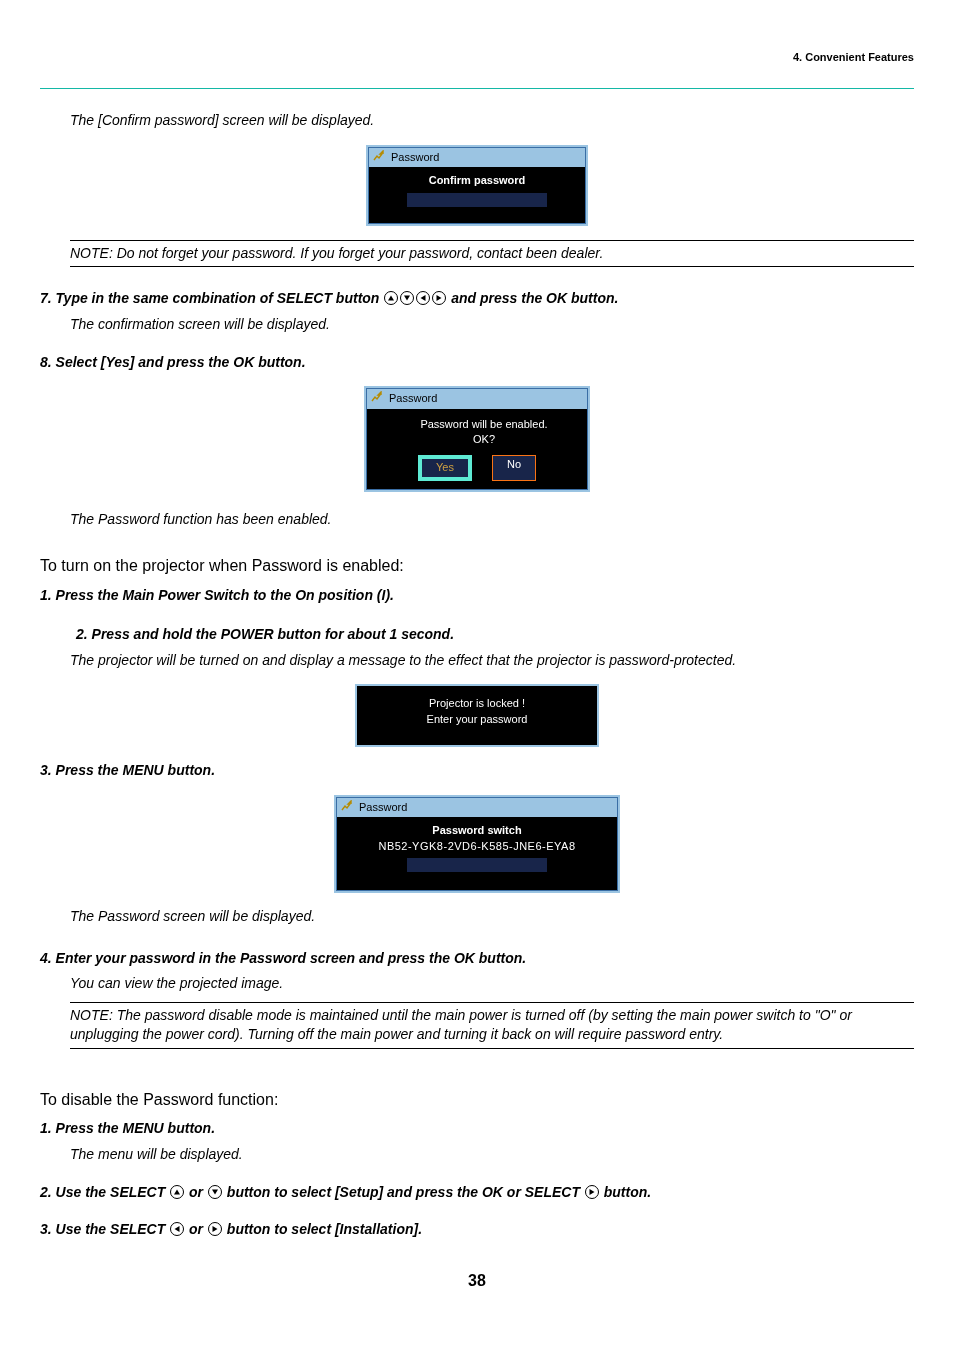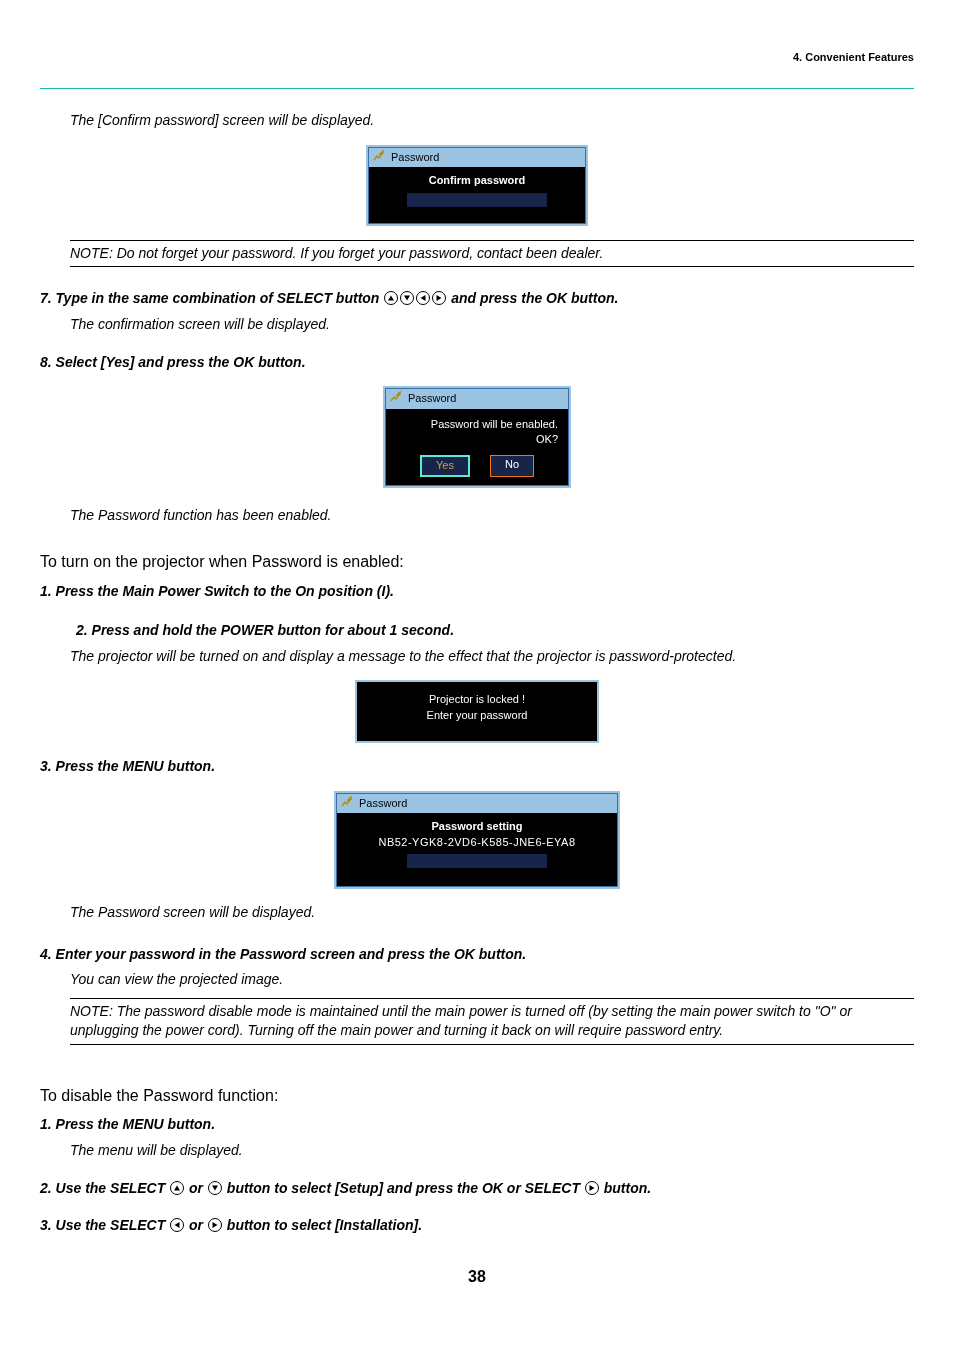--- a/index.html
+++ b/index.html
@@ -68,32 +68,32 @@
     text-align: center;
     padding: 8px 12px;
   }
   .dlg1 .dlg-body { width: 216px; padding: 6px 10px 16px 10px;}
   .dlg-input {
     background: #18254a;
     height: 14px;
     width: 140px;
     margin: 4px auto 0 auto;
   }
-  .dlg2 .dlg-body { width: 182px; padding: 8px 10px 8px 10px; text-align:right;}
+  .dlg2 .dlg-body { width: 220px; padding: 8px 10px 8px 10px; text-align:center;}
   .dlg2 .msg { padding-left: 14px; }
   .dlg-btns { display:flex; gap: 20px; justify-content:center; margin-top: 8px;}
   .dlg-btn {
     border: 1px solid #f97316;
     background: #18254a;
     color: #fff;
     font-size: 11px;
     padding: 1px 14px;
     font-family: Verdana, Arial, sans-serif;
   }
-  .dlg-btn.sel { border: 2px solid #5eead4; color: #cfa040; }
+  .dlg-btn.sel { border: 4px solid #5eead4; color: #cfa040; }
 
   .locked-box {
     display:inline-block;
     border: 2px solid #9bc4e2;
     background:#000;
     color:#fff;
     font-size:11px;
     font-family: Verdana, Arial, sans-serif;
     text-align:center;
     padding: 10px 70px 18px 70px;
@@ -227,21 +227,21 @@
     <div class="dlg-inner">
       <div class="dlg-title">
         <span class="zig">
           <svg viewBox="0 0 14 12" width="14" height="12">
               <path d="M1 10 L4 6 L6 8 L9 4 L7 4 L10 1 L10 4" stroke="#b58b00" stroke-width="1.4" fill="none"></path>
             </svg>
         </span>
         <span>Password</span>
       </div>
       <div class="dlg-body">
-        <div style="font-weight:bold;">Password setting</div>
+        <div style="font-weight:bold;">Password switch</div>
         <div class="mono">NB52-YGK8-2VD6-K585-JNE6-EYA8</div>
         <div class="dlg-input"></div>
       </div>
     </div>
   </div>
 </div>
 
 <div class="italic indent" style="margin-top:14px;">The Password screen will be displayed.</div>
 
 <div class="step" style="margin-top:22px;">

